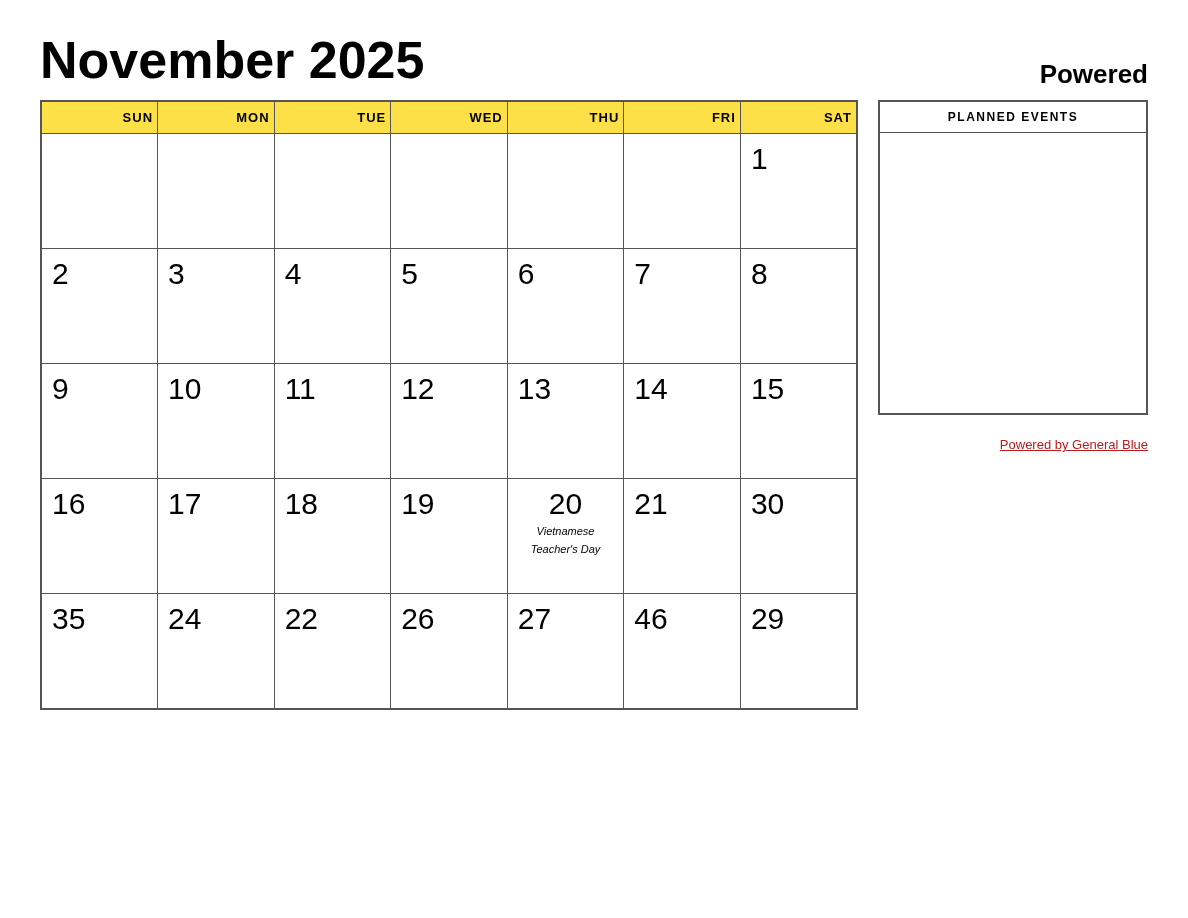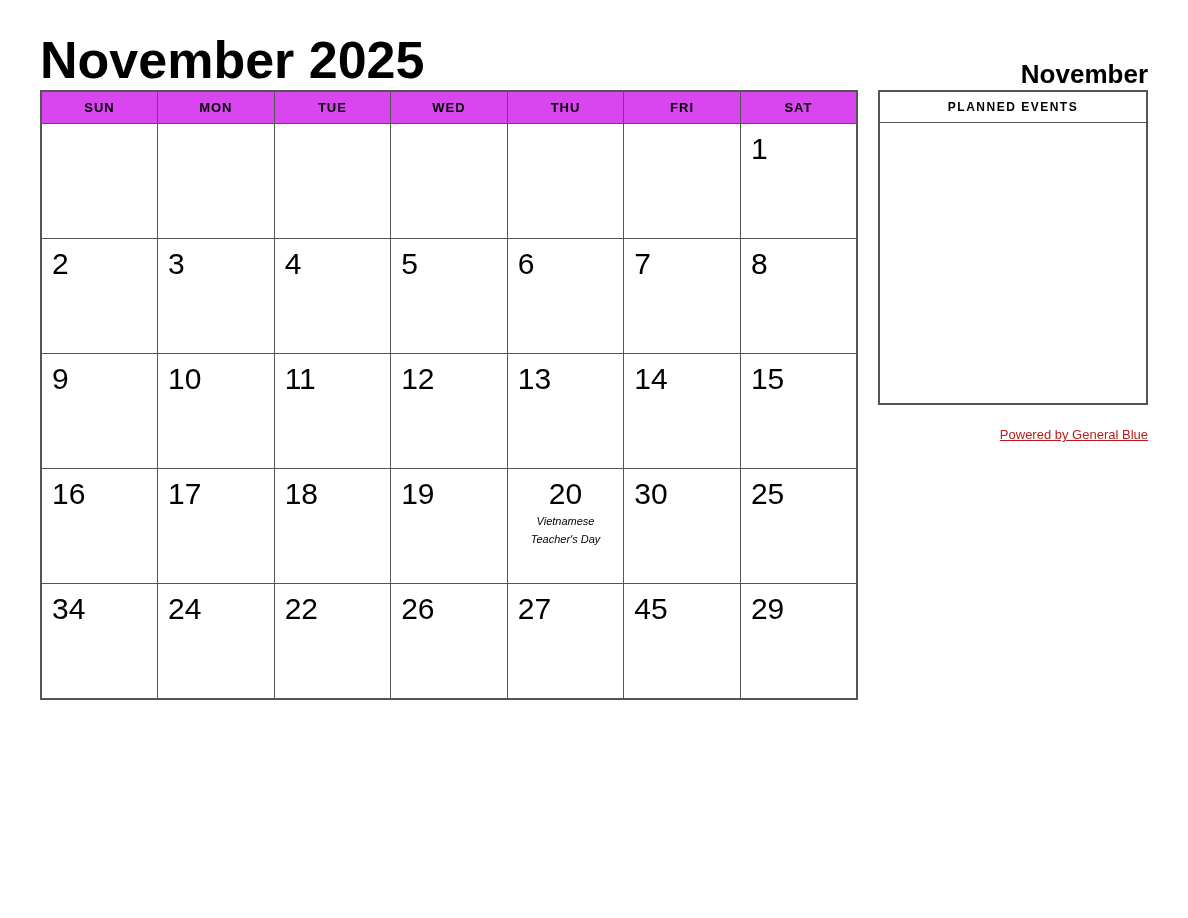--- a/index.html
+++ b/index.html
@@ -13,20 +13,21 @@
       font-family: Arial, Helvetica, sans-serif;
       padding: 30px 40px;
       width: 1188px;
       min-height: 918px;
     }
 
     .page-header {
       display: flex;
       justify-content: space-between;
       align-items: flex-end;
+      margin-bottom: 10px;
     }
 
     .month-title {
       font-size: 52px;
       font-weight: 900;
       color: #000;
     }
 
     .country-title {
       font-size: 26px;
@@ -45,26 +46,26 @@
     }
 
     .calendar-table {
       width: 100%;
       border-collapse: collapse;
       border: 2px solid #555;
     }
 
     .calendar-table th {
       border: 1px solid #555;
-      text-align: center;
+      text-align: right;
       font-size: 13px;
       font-weight: 700;
       letter-spacing: 1px;
       padding: 8px 4px;
-      background: #d946ef;
+      background: #fde047;
     }
 
     .calendar-table td {
       border: 1px solid #555;
       vertical-align: top;
       width: 14.28%;
       height: 115px;
       padding: 8px 10px;
     }
 
@@ -127,21 +128,21 @@
       font-size: 13px;
       color: #b91c1c;
       text-decoration: underline;
     }
   </style>
 </head>
 <body>
 
 <div class="page-header">
   <h1 class="month-title">November 2025</h1>
-  <span class="country-title">November</span>
+  <span class="country-title">Powered</span>
 </div>
 
 <div class="main-layout">
   <div class="calendar-section">
     <table class="calendar-table">
       <thead>
         <tr id="days-header">
         <th>SUN</th>
             <th>MON</th>
             <th>TUE</th>
@@ -217,44 +218,44 @@
               <span class="day-number">17</span>
             </td>
             <td>
               <span class="day-number">18</span>
             </td>
             <td>
               <span class="day-number">19</span>
             </td>
             <td class="td-with-event"><span class="day-number">20</span><span class="event-text">Vietnamese Teacher's Day</span></td>
             <td>
+              <span class="day-number">21</span>
+            </td>
+            <td>
               <span class="day-number">30</span>
             </td>
-            <td>
-              <span class="day-number">25</span>
-            </td>
-          </tr>
-          <tr>
-            <td>
-              <span class="day-number">34</span>
+          </tr>
+          <tr>
+            <td>
+              <span class="day-number">35</span>
             </td>
             <td>
               <span class="day-number">24</span>
             </td>
             <td>
               <span class="day-number">22</span>
             </td>
             <td>
               <span class="day-number">26</span>
             </td>
             <td>
               <span class="day-number">27</span>
             </td>
             <td>
-              <span class="day-number">45</span>
+              <span class="day-number">46</span>
             </td>
             <td>
               <span class="day-number">29</span>
             </td>
           </tr>
         </tbody>
     </table>
   </div>
 
   <div class="sidebar-section">

